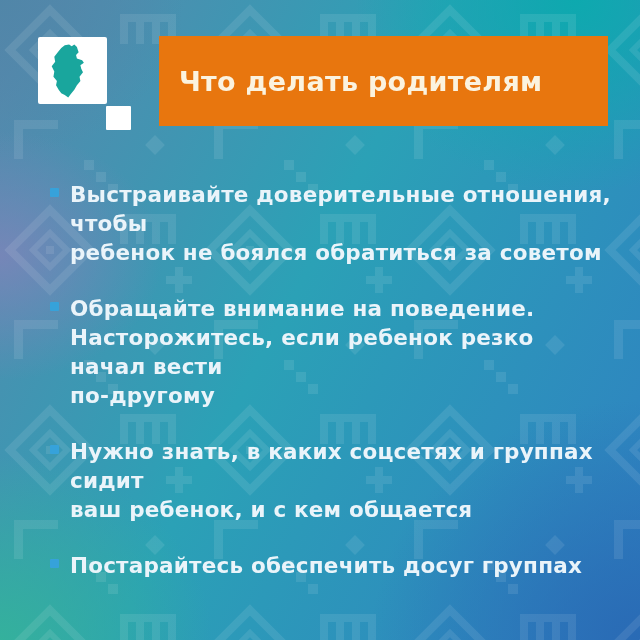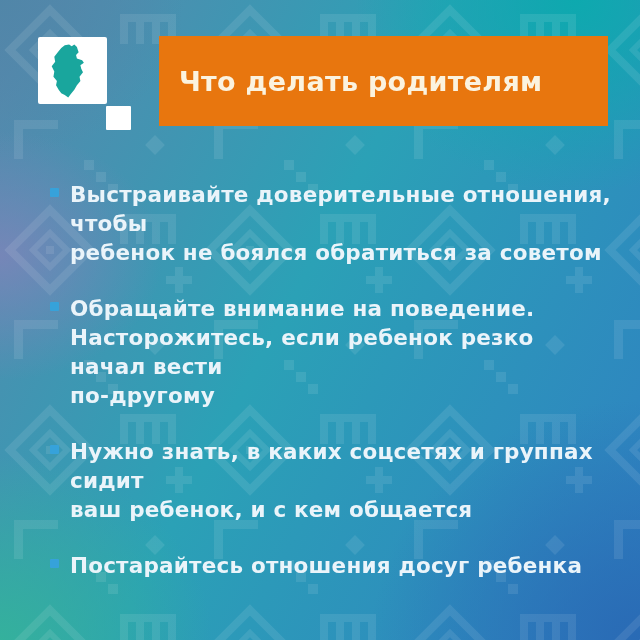--- a/index.html
+++ b/index.html
@@ -115,17 +115,17 @@
 Насторожитесь, если ребенок резко начал вести
 по-другому</span>
       </li>
       <li class="tip">
         <span class="marker"></span>
         <span class="tip-text">Нужно знать, в каких соцсетях и группах сидит
 ваш ребенок, и с кем общается</span>
       </li>
       <li class="tip">
         <span class="marker"></span>
-        <span class="tip-text">Постарайтесь отношения досуг ребенка</span>
+        <span class="tip-text">Постарайтесь обеспечить досуг группах</span>
       </li>
     </ul>
 
 </div>
 
 </body></html>

